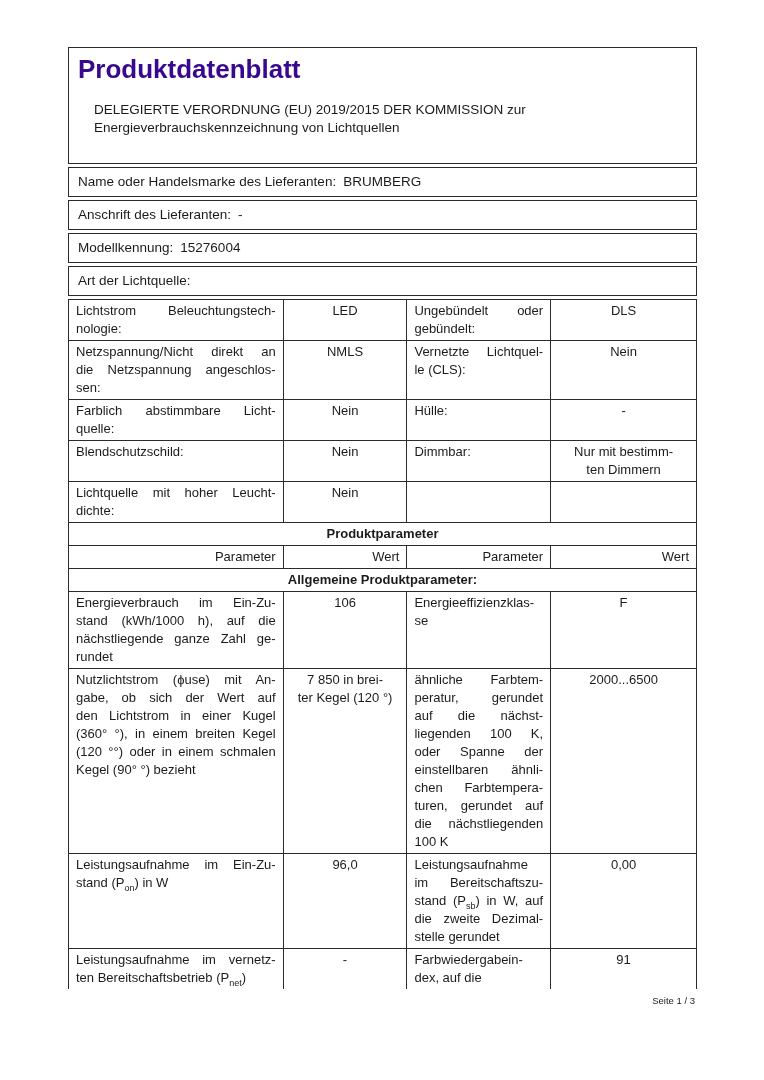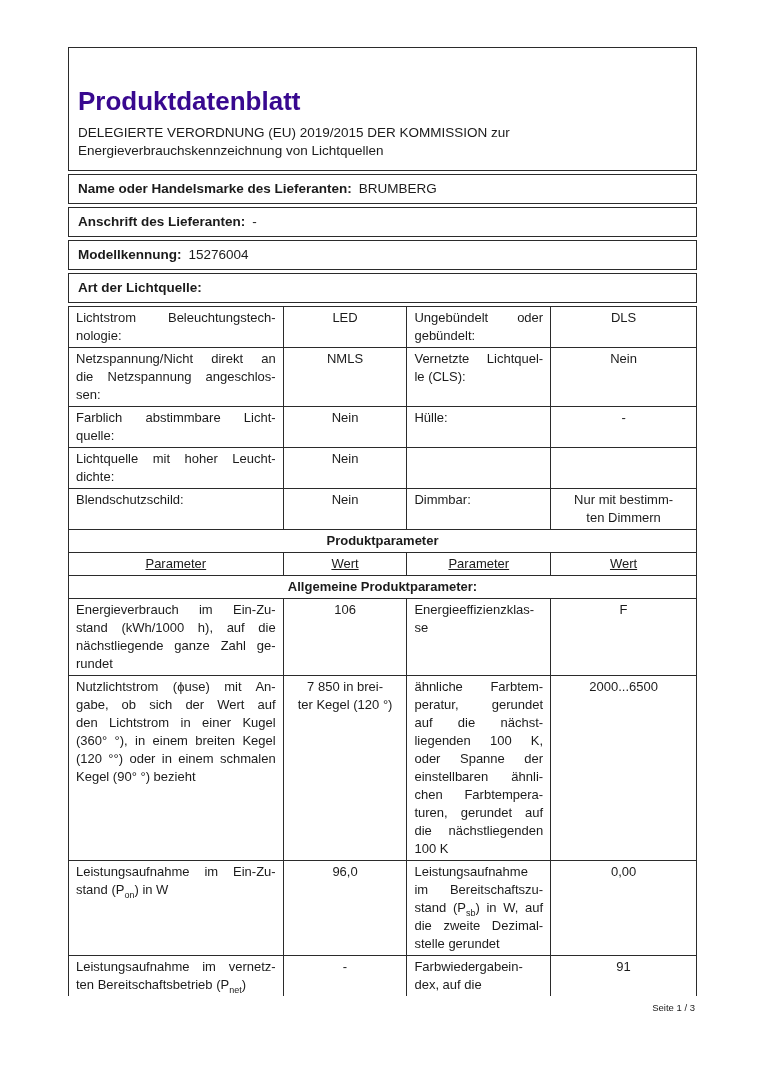--- a/index.html
+++ b/index.html
@@ -28,32 +28,32 @@
   }
   .doc-title {
     font-size: 26px;
     font-weight: bold;
     margin: 0 0 7px 0;
     line-height: 32px;
   }
   .doc-subtitle {
     font-size: 13.5px;
     line-height: 18px;
-    margin: 0;
+    margin: 16px;
     white-space: pre-line;
   }
   .info-row {
     border: 1.5px solid #2b2b2b;
     box-sizing: border-box;
     margin-bottom: 3px;
     padding: 5px 9px;
     font-size: 13.5px;
     line-height: 18px;
   }
-  .info-label { font-weight: bold; margin-right: 7px; }
+  .info-label { font-weight: normal; margin-right: 7px; }
   .info-value { font-weight: normal; }
 
   table.main-table {
     border-collapse: collapse;
     width: 100%;
     table-layout: fixed;
   }
   table.main-table td {
     border: 1.5px solid #2b2b2b;
     vertical-align: top;
@@ -62,21 +62,21 @@
     line-height: 18px;
     box-sizing: border-box;
     overflow: hidden;
   }
   td.section-cell {
     text-align: center;
     font-weight: bold;
     padding: 2px 4px;
   }
   td.value-cell { text-align: center; }
-  td.left-cell  { text-align: center; text-decoration: underline; }
+  td.left-cell  { text-align: right; }
   .line { }
   .line:empty { height: 8px; }
   .jl {
     text-align: justify;
     text-align-last: justify;
   }
   sub {
     font-size: 9px;
     line-height: 0;
     vertical-align: sub;
@@ -88,21 +88,21 @@
     margin-top: 6px;
     padding-right: 2px;
   }
 </style>
 </head>
 <body>
 
 <div class="page">
 
   <div class="box header-box">
-    <h1 class="doc-title" style="color: rgb(56, 8, 143); margin-top: 32px;">Produktdatenblatt</h1>
+    <h1 class="doc-title" style="color: rgb(56, 8, 143);">Produktdatenblatt</h1>
     <p class="doc-subtitle">DELEGIERTE VERORDNUNG (EU) 2019/2015 DER KOMMISSION zur
 Energieverbrauchskennzeichnung von Lichtquellen</p>
   </div>
 
   <div id="supplier-rows">
       <div class="info-row"><span class="info-label">Name oder Handelsmarke des Lieferanten:</span><span class="info-value">BRUMBERG</span></div>
       <div class="info-row"><span class="info-label">Anschrift des Lieferanten:</span><span class="info-value">-</span></div>
       <div class="info-row"><span class="info-label">Modellkennung:</span><span class="info-value">15276004</span></div>
       <div class="info-row"><span class="info-label">Art der Lichtquelle:</span><span class="info-value"></span></div>
     </div>
@@ -158,46 +158,46 @@
           </td>
           <td class="param-cell">
             <div class="line">Hülle:</div>
           </td>
           <td class="value-cell">
             <div class="line">-</div>
           </td>
         </tr>
         <tr>
           <td class="param-cell">
+            <div class="line">Blendschutzschild:</div>
+          </td>
+          <td class="value-cell">
+            <div class="line">Nein</div>
+          </td>
+          <td class="param-cell">
+            <div class="line">Dimmbar:</div>
+          </td>
+          <td class="value-cell">
+            <div class="line">Nur mit bestimm-</div>
+            <div class="line">ten Dimmern</div>
+          </td>
+        </tr>
+        <tr>
+          <td class="param-cell">
             <div class="line jl">Lichtquelle mit hoher Leucht-</div>
             <div class="line">dichte:</div>
           </td>
           <td class="value-cell">
             <div class="line">Nein</div>
           </td>
           <td class="param-cell">
             <div class="line"></div>
           </td>
           <td class="value-cell">
             <div class="line"></div>
-          </td>
-        </tr>
-        <tr>
-          <td class="param-cell">
-            <div class="line">Blendschutzschild:</div>
-          </td>
-          <td class="value-cell">
-            <div class="line">Nein</div>
-          </td>
-          <td class="param-cell">
-            <div class="line">Dimmbar:</div>
-          </td>
-          <td class="value-cell">
-            <div class="line">Nur mit bestimm-</div>
-            <div class="line">ten Dimmern</div>
           </td>
         </tr>
         <tr>
           <td colspan="4" class="section-cell">Produktparameter</td>
         </tr>
         <tr>
           <td class="param-cell left-cell">
             <div class="line">Parameter</div>
           </td>
           <td class="value-cell left-cell">

